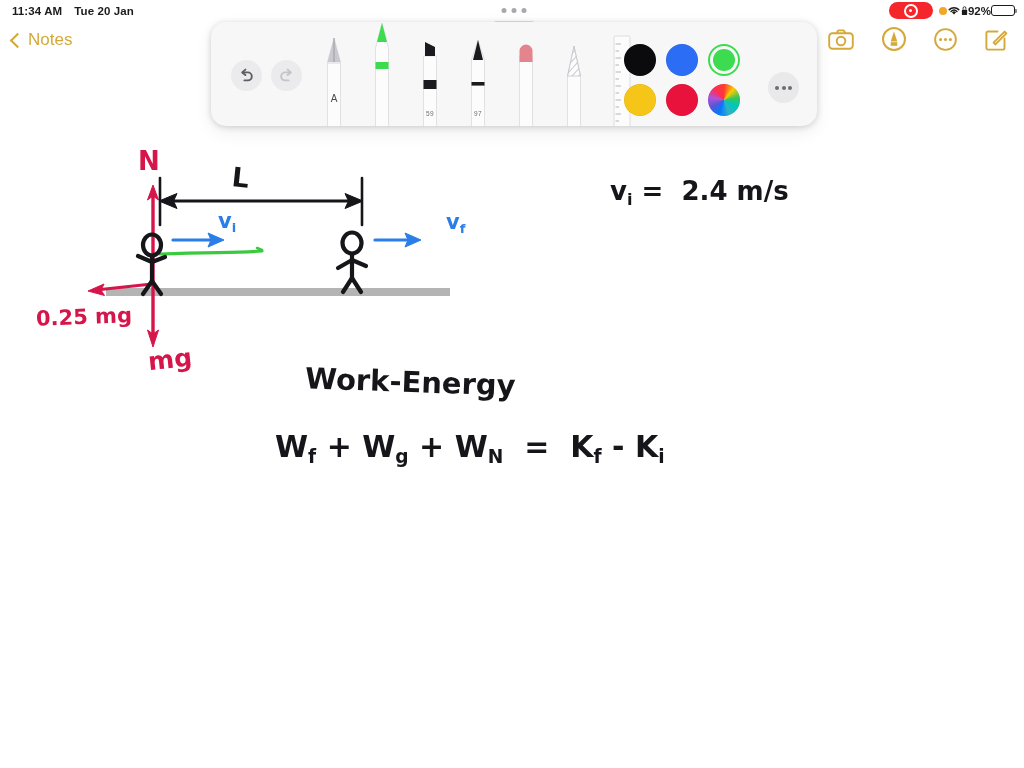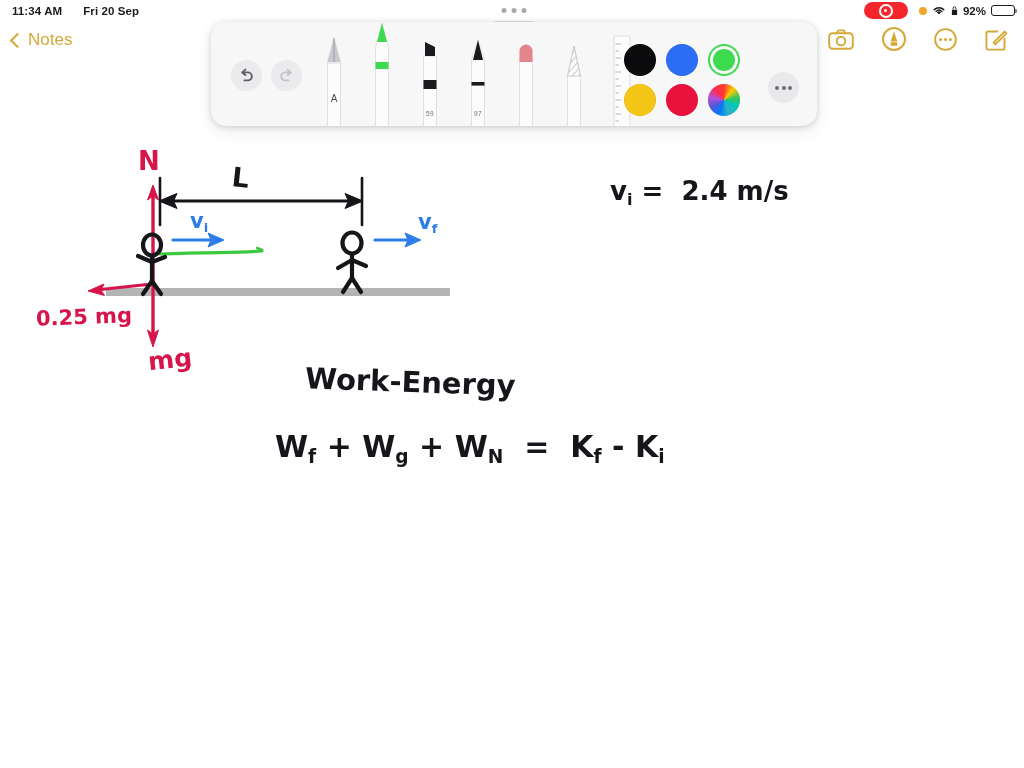--- a/index.html
+++ b/index.html
@@ -23,35 +23,34 @@
     width: 1024px;
     height: 22px;
     display: flex;
     align-items: center;
     z-index: 40;
     pointer-events: none;
   }
   .status-left {
     display: flex;
     align-items: baseline;
-    gap: 21px;
+    gap: 12px;
     margin-left: 12px;
     font-size: 11.5px;
     font-weight: bold;
     color: #1b1b1b;
     letter-spacing: 0.1px;
     justify-content: flex-end;
   }
   .status-right {
     position: absolute;
     right: 9px;
     top: 2px;
     display: flex;
     align-items: center;
-    gap: 5px;
     font-size: 11.5px;
     font-weight: bold;
     color: #1b1b1b;
   }
   .rec-pill {
     width: 44px; height: 17px;
     border-radius: 9px;
     background: #f5252c;
     display: flex; align-items: center; justify-content: center;
     margin-right: 6px;
@@ -272,34 +271,34 @@
   .canvas svg { display: block; }
   .hand {
     position: absolute;
     font-family: "DejaVu Sans", sans-serif;
     font-weight: bold;
     white-space: nowrap;
     line-height: 1;
   }
   .hand.skew { transform: rotate(-2deg); }
   .ink-red   { color: #d6164b; }
-  .ink-blue  { color: #2b7de8; }
+  .ink-blue  { color: #2b7de8; margin-left: 28px; }
   .ink-black { color: #15151a; }
   .sub {
     font-size: 0.62em;
     vertical-align: -0.32em;
   }
 </style>
 </head>
 <body>
 
 <div class="status-bar">
   <div class="status-left">
     <span>11:34 AM</span>
-    <span>Fri 20 Sep</span>
+    <span>Tue 20 Jan</span>
   </div>
   <div class="status-right">
     <div class="rec-pill">
       <span class="ring">
           <i></i>
         </span>
     </div>
     <span class="privacy-dot"></span>
     <svg class="wifi-ico" viewBox="0 0 16 12">
       <path d="M8 10.6 L10.4 7.9 A3.6 3.6 0 0 0 5.6 7.9 Z" fill="#1b1b1b"></path>

